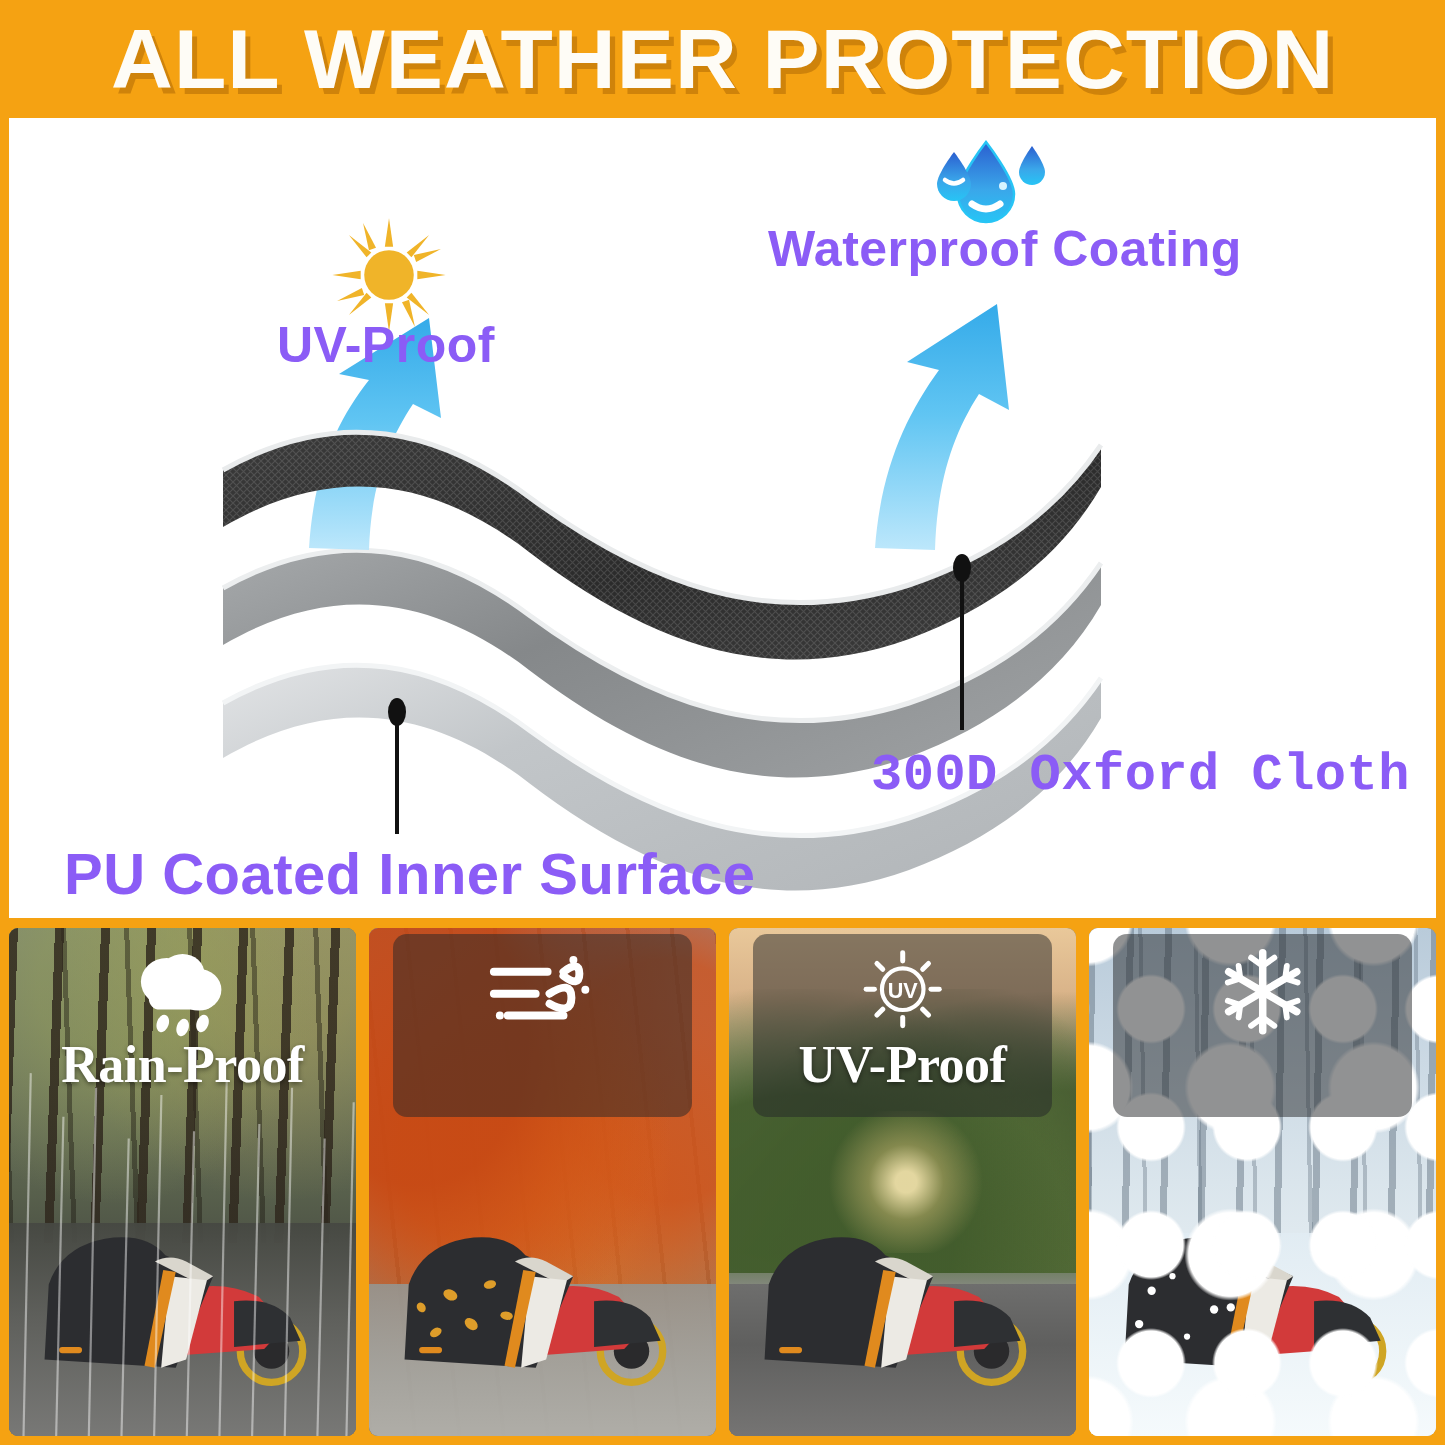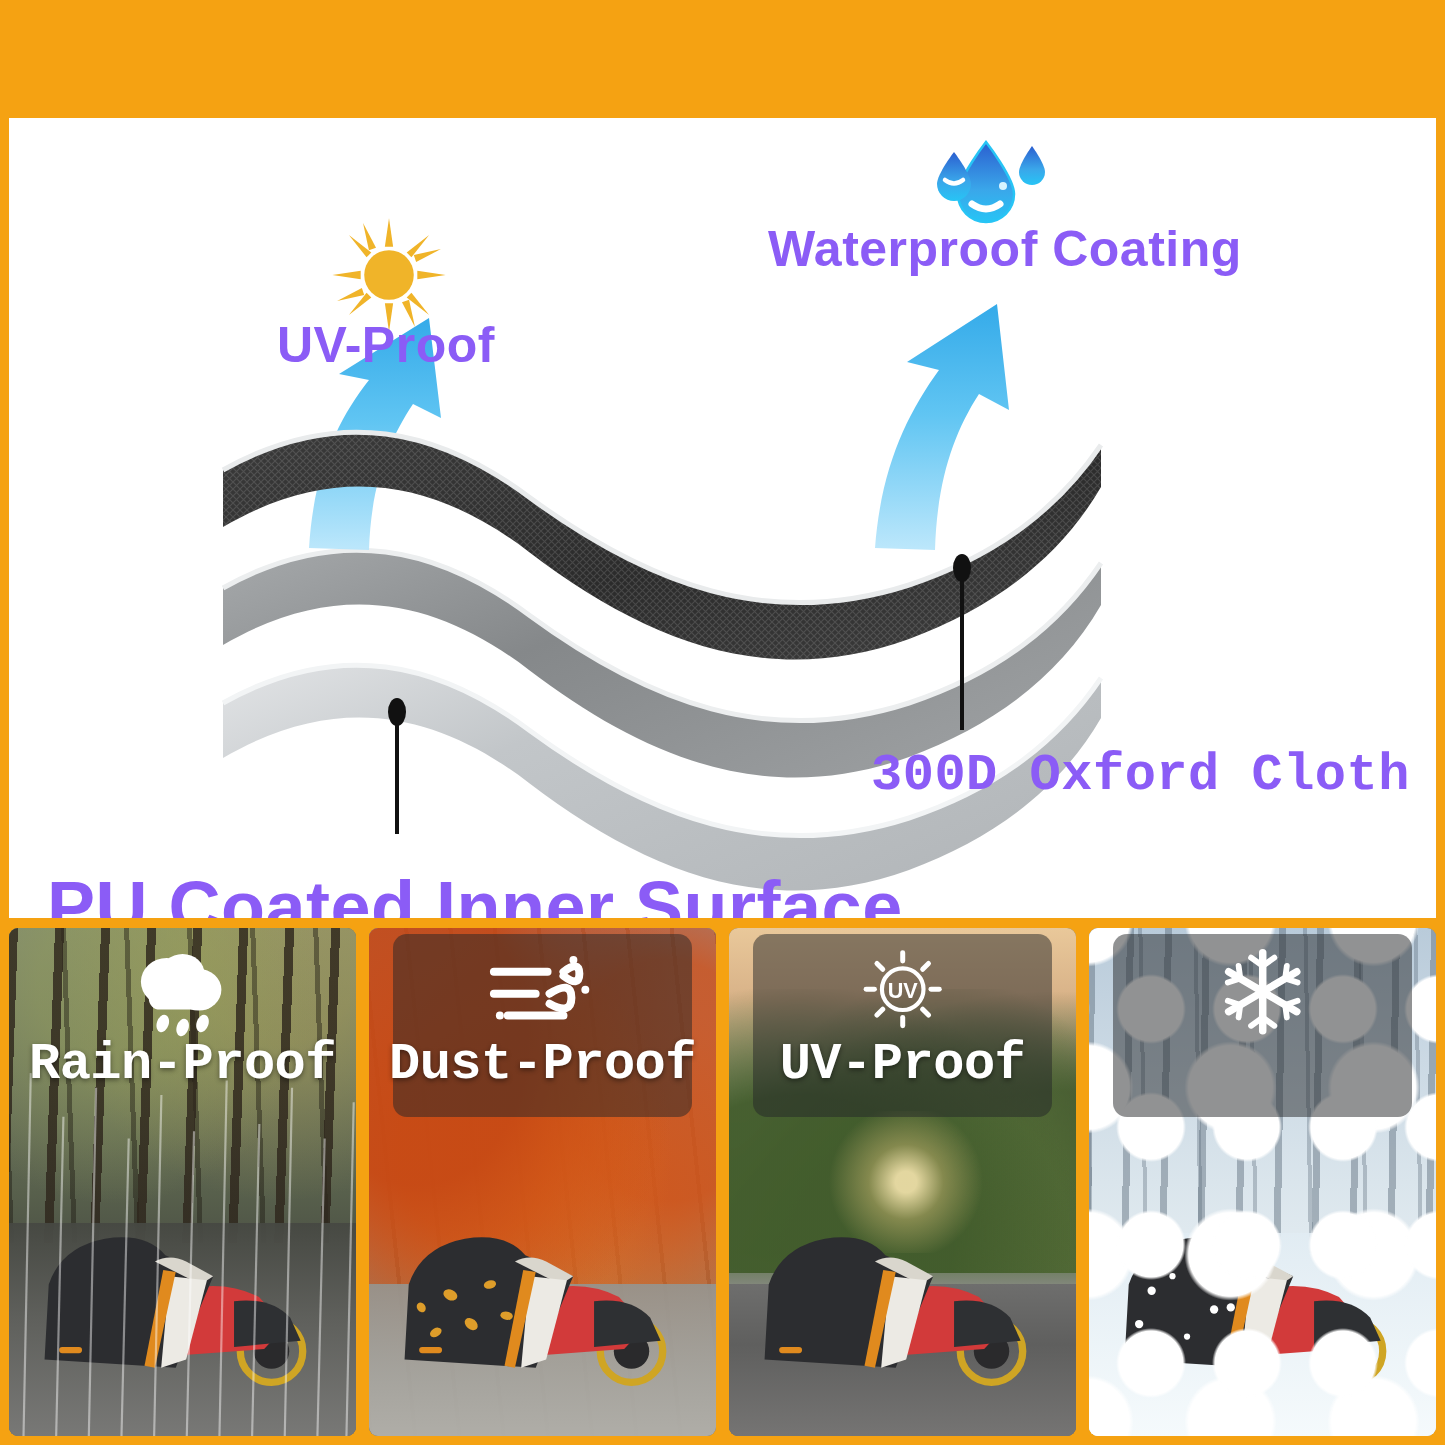--- a/index.html
+++ b/index.html
@@ -19,21 +19,21 @@
 
   
   .diagram-panel{position:absolute;left:9px;top:118px;width:1427px;height:800px;background:#ffffff;overflow:hidden;}
 
   .layers-svg{position:absolute;left:0;top:0;width:1427px;height:800px;}
 
   .lbl{position:absolute;font-family:"Liberation Sans Narrow","Liberation Sans",sans-serif;font-weight:bold;color:#8b5cf6;white-space:nowrap;}
   .lbl-uv{left:268px;top:198px;font-size:50px;letter-spacing:.5px;}
   .lbl-wp{left:759px;top:102px;font-size:50px;letter-spacing:.5px;}
   .lbl-oxford{left:862px;top:628px;font-size:52px;letter-spacing:.5px;font-family:Liberation Mono, monospace;}
-  .lbl-pu{left:38px;top:722px;font-size:72px;letter-spacing:.5px;margin-top:26px;}
+  .lbl-pu{left:55px;top:722px;font-size:58px;letter-spacing:.5px;}
 
   .sun-icon{position:absolute;left:321px;top:98px;width:118px;height:118px;}
   .drops-icon{position:absolute;left:915px;top:18px;width:130px;height:92px;}
 
   
   .strip{position:absolute;left:9px;top:928px;width:1427px;height:508px;display:flex;gap:13px;}
   .panel{position:relative;flex:1 1 0;border-radius:9px;overflow:hidden;background:#6a6a6a;}
 
   .sky,.ground,.overlayfx{position:absolute;left:0;right:0;}
 
@@ -96,28 +96,31 @@
     background-position:14px 22px, 70px 76px;}
 
   
   .moto{position:absolute;left:6%;bottom:1%;width:90%;height:52%;}
 
   
   .badge{position:absolute;left:7%;top:1.2%;width:86%;height:36%;
     background:rgba(35,37,40,.50);border-radius:14px;
     display:flex;flex-direction:column;align-items:center;justify-content:flex-start;}
   .badge-icon{margin-top:4%;height:50%;display:flex;align-items:flex-start;justify-content:center;}
-  .badge-label{font-family:Liberation Mono, monospace;font-weight:bold;font-size:52px;color:#ffffff;
+  .badge-label{font-family:Liberation Serif, serif;font-weight:bold;font-size:52px;color:#ffffff;
     letter-spacing:-.5px;white-space:nowrap;text-shadow:0 2px 5px rgba(0,0,0,.45);line-height:1;margin-top:2px;}
 </style>
 </head>
 <body>
 
 <div class="poster">
 
+  <div class="header">
+    <div class="header-title">ALL WEATHER PROTECTION</div>
+  </div>
 
   <div class="diagram-panel">
 
     <svg class="layers-svg" viewBox="0 0 1427 800" preserveAspectRatio="none">
       <defs>
         <linearGradient id="gtop" x1="0" y1="0" x2="1" y2="1">
           <stop offset="0%" stop-color="#3a3a3a"></stop>
             <stop offset="55%" stop-color="#2b2b2b"></stop>
             <stop offset="100%" stop-color="#3f3f3f"></stop>
         </linearGradient>
@@ -293,21 +296,20 @@
               <path d="M72 48 q 22 -14 22 4 t -22 6"></path>
               <path d="M30 70 H 86"></path>
             </g>
             <g fill="#ffffff">
               <circle cx="96" cy="14" r="4"></circle>
                 <circle cx="108" cy="44" r="4"></circle>
                 <circle cx="22" cy="70" r="4"></circle>
             </g>
           </svg>
         </div>
-        <div class="badge-label">Dust-Proof</div>
       </div>
     </div>
 
     <div class="panel p-uv">
       <div class="bg"></div>
       <div class="hills"></div>
       <div class="flare"></div>
       <div class="asphalt"></div>
       <svg class="moto" viewBox="0 0 300 160">
         <ellipse cx="232" cy="130" rx="30" ry="30" fill="none" stroke="#cfa524" stroke-width="7"></ellipse>

